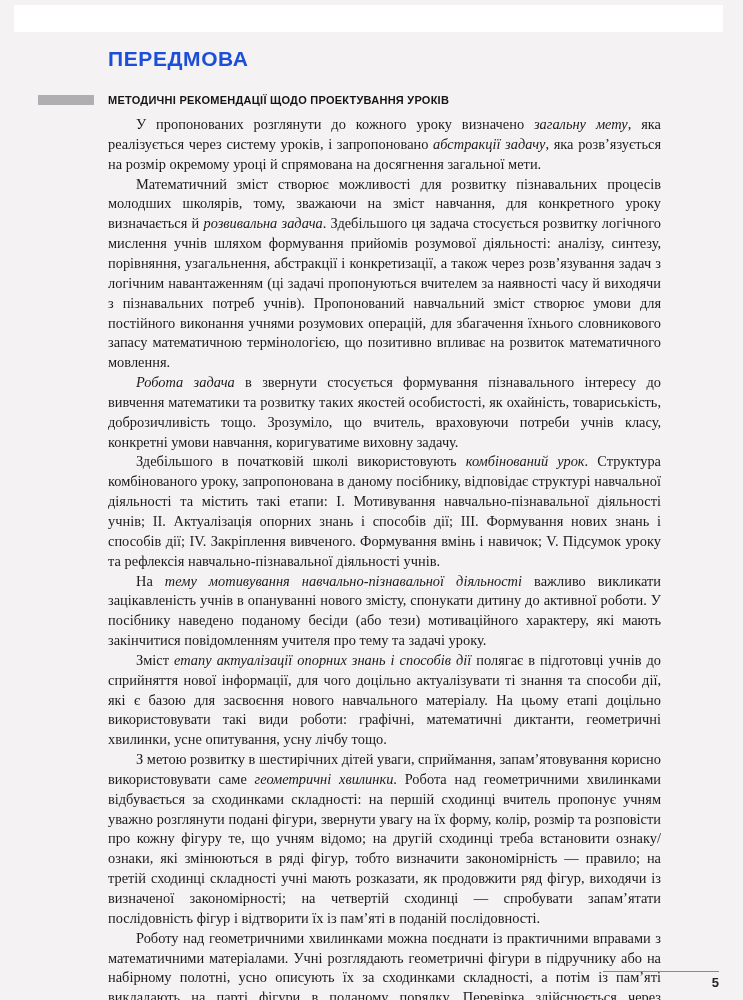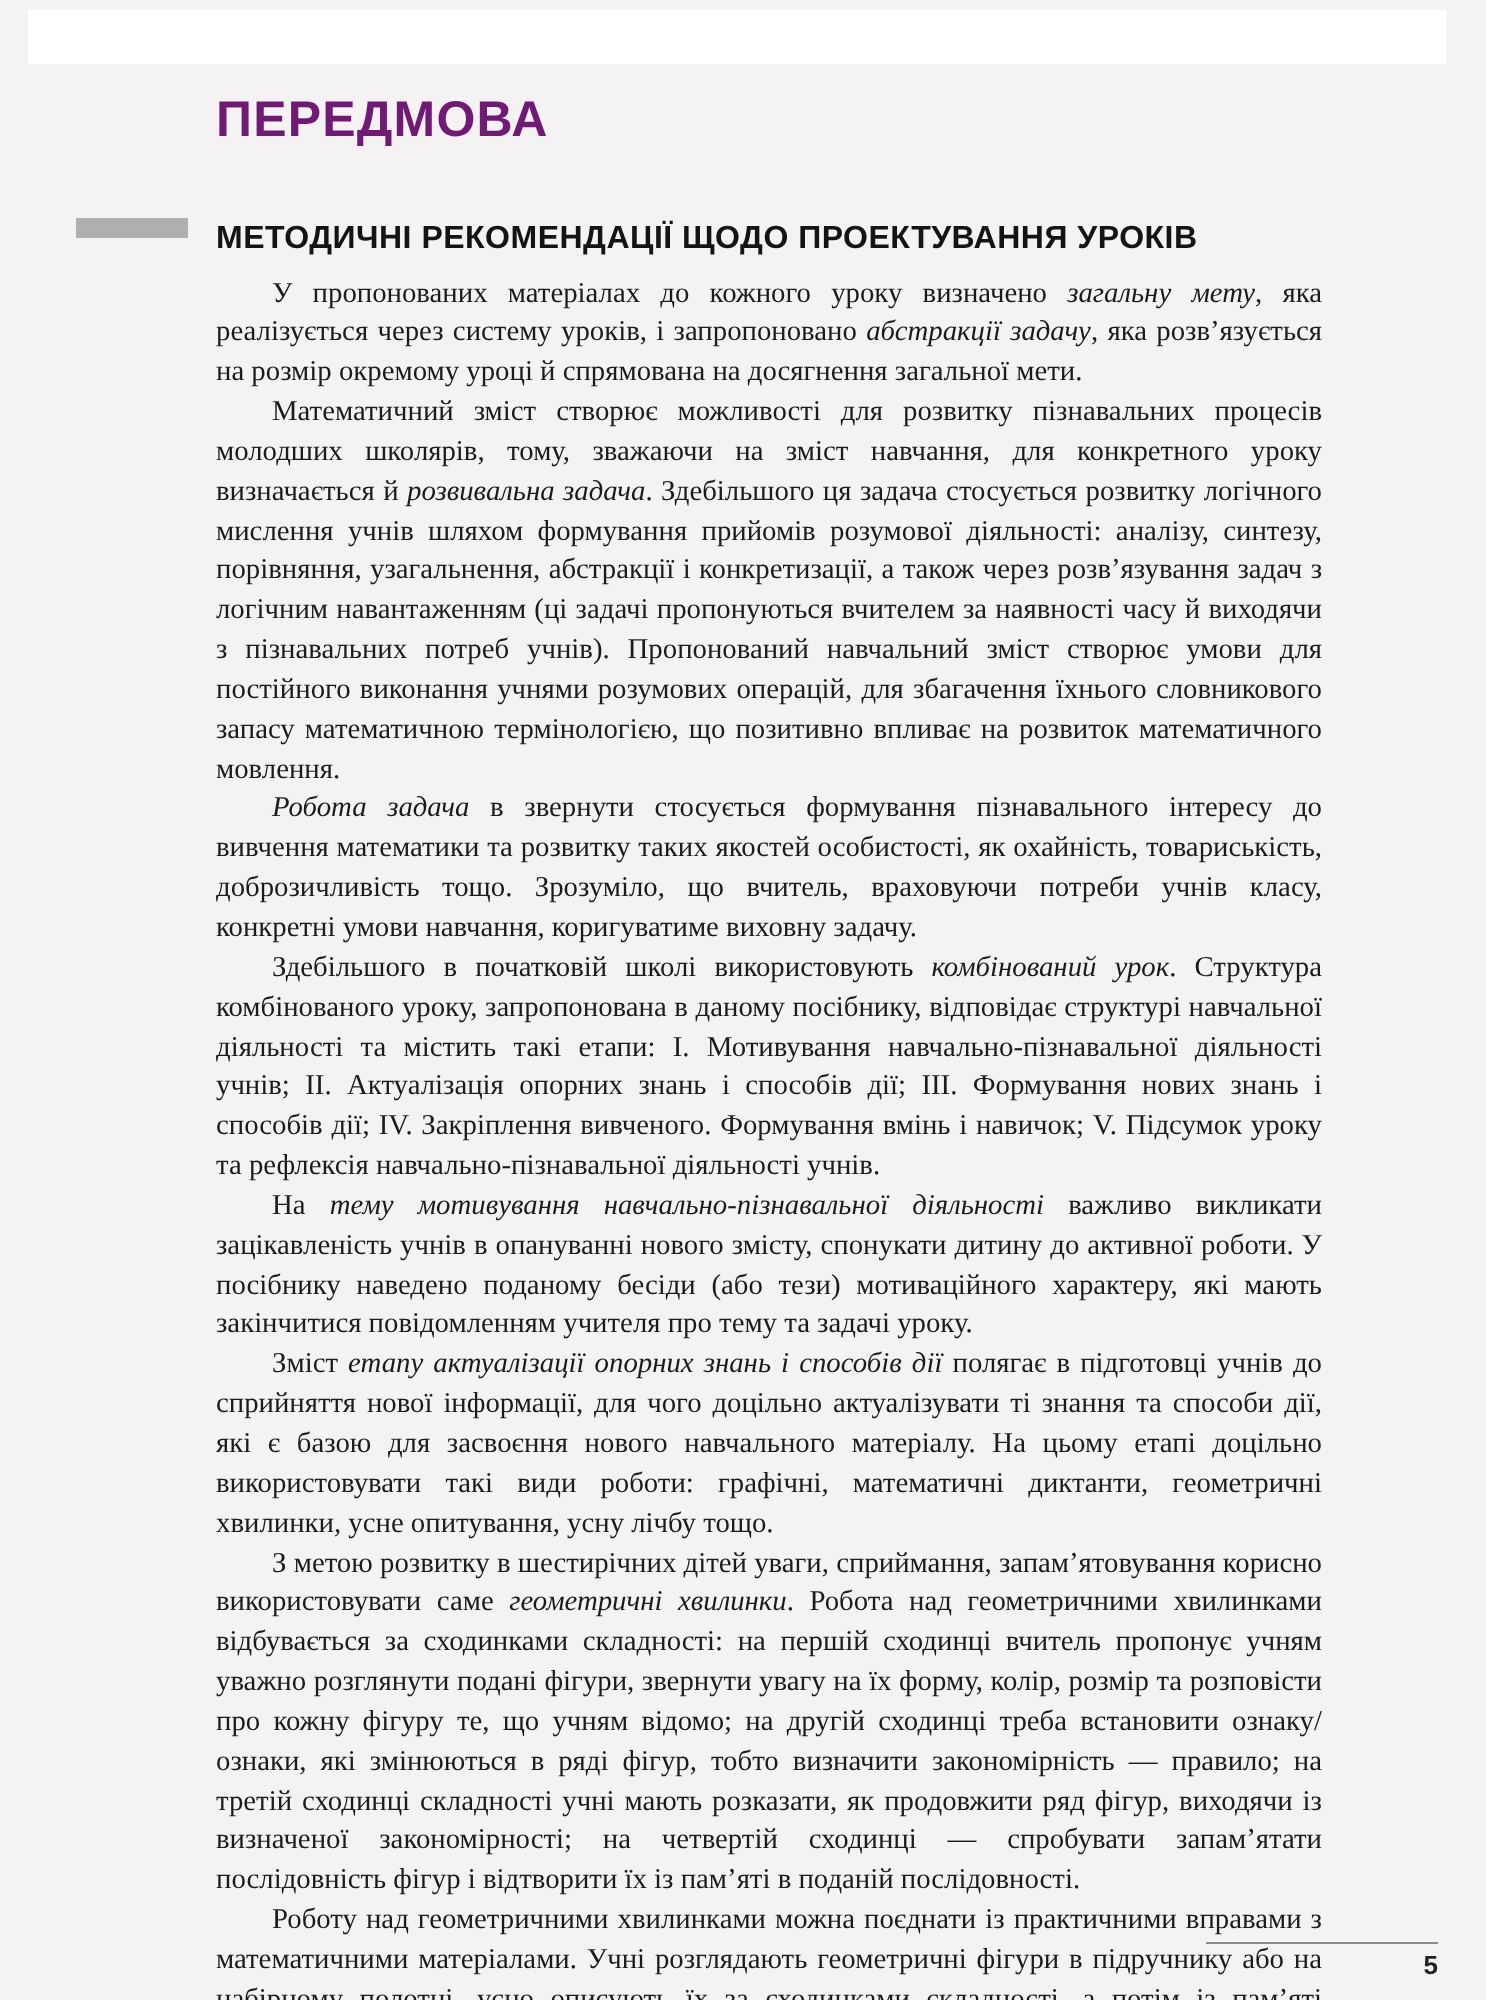--- a/index.html
+++ b/index.html
@@ -29,49 +29,48 @@
     background: #ffffff;
   }
   .content {
     position: absolute;
     left: 108px;
     top: 0;
     width: 553px;
   }
   h1.chapter-title {
     font-family: "Liberation Sans", "DejaVu Sans", sans-serif;
-    font-size: 25px;
+    font-size: 21px;
     font-weight: bold;
     letter-spacing: 0.6px;
-    color: #701a75;
+    color: #1d4ed8;
     margin: 0;
     padding-top: 47px;
     line-height: 1.1;
   }
   .section-head {
     display: flex;
     align-items: center;
     margin-top: 24px;
     margin-left: -70px;
   }
   .gray-bar {
     width: 56px;
     height: 10px;
     background: #b0aeb0;
     flex: 0 0 auto;
     margin-right: 14px;
   }
   .section-head-text {
     font-family: "Liberation Sans", "DejaVu Sans", sans-serif;
-    font-size: 16px;
+    font-size: 11px;
     font-weight: bold;
     letter-spacing: 0.25px;
     color: #141414;
     white-space: nowrap;
-    margin-top: 12px;
   }
   .body-text {
     margin-top: 9px;
     font-size: 14.4px;
     line-height: 19.85px;
     text-align: justify;
     text-justify: inter-word;
     color: #1b1b1b;
     hyphens: manual;
   }
@@ -111,21 +110,21 @@
   <div class="content">
 
     <h1 class="chapter-title">ПЕРЕДМОВА</h1>
 
     <div class="section-head">
       <span class="gray-bar"></span>
       <span class="section-head-text">МЕТОДИЧНІ РЕКОМЕНДАЦІЇ ЩОДО ПРОЕКТУВАННЯ УРОКІВ</span>
     </div>
 
     <div class="body-text" id="body-text">
-        <p><span>У пропонованих матеріалах до кожного уроку визначено </span><i>загальну мету</i><span>, яка реалізується через систему уроків, і запропоновано </span><i>абстракції задачу</i><span>, яка розв’язується на розмір окремому уроці й спрямована на досягнення загальної мети.</span></p>
+        <p><span>У пропонованих розглянути до кожного уроку визначено </span><i>загальну мету</i><span>, яка реалізується через систему уроків, і запропоновано </span><i>абстракції задачу</i><span>, яка розв’язується на розмір окремому уроці й спрямована на досягнення загальної мети.</span></p>
         <p><span>Математичний зміст створює можливості для розвитку пізнавальних процесів молодших школярів, тому, зважаючи на зміст навчання, для конкретного уроку визначається й </span><i>розвивальна задача</i><span>. Здебільшого ця задача стосується розвитку логічного мислення учнів шляхом формування прийомів розумової діяльності: аналізу, синтезу, порівняння, узагальнення, абстракції і конкретизації, а також через розв’язування задач з логічним навантаженням (ці задачі пропонуються вчителем за наявності часу й виходячи з пізнавальних потреб учнів). Пропонований навчальний зміст створює умови для постійного виконання учнями розумових операцій, для збагачення їхнього словникового запасу математичною термінологією, що позитивно впливає на розвиток математичного мовлення.</span></p>
         <p><i>Робота задача</i><span> в звернути стосується формування пізнавального інтересу до вивчення математики та розвитку таких якостей особистості, як охайність, товариськість, доброзичливість тощо. Зрозуміло, що вчитель, враховуючи потреби учнів класу, конкретні умови навчання, коригуватиме виховну задачу.</span></p>
         <p><span>Здебільшого в початковій школі використовують </span><i>комбінований урок</i><span>. Структура комбінованого уроку, запропонована в даному посібнику, відповідає структурі навчальної діяльності та містить такі етапи: І. Мотивування навчально-пізнавальної діяльності учнів; ІІ. Актуалізація опорних знань і способів дії; ІІІ. Формування нових знань і способів дії; IV. Закріплення вивченого. Формування вмінь і навичок; V. Підсумок уроку та рефлексія навчально-пізнавальної діяльності учнів.</span></p>
         <p><span>На </span><i>тему мотивування навчально-пізнавальної діяльності</i><span> важливо викликати зацікавленість учнів в опануванні нового змісту, спонукати дитину до активної роботи. У посібнику наведено поданому бесіди (або тези) мотиваційного характеру, які мають закінчитися повідомленням учителя про тему та задачі уроку.</span></p>
         <p><span>Зміст </span><i>етапу актуалізації опорних знань і способів дії</i><span> полягає в підготовці учнів до сприйняття нової інформації, для чого доцільно актуалізувати ті знання та способи дії, які є базою для засвоєння нового навчального матеріалу. На цьому етапі доцільно використовувати такі види роботи: графічні, математичні диктанти, геометричні хвилинки, усне опитування, усну лічбу тощо.</span></p>
         <p><span>З метою розвитку в шестирічних дітей уваги, сприймання, запам’ятовування корисно використовувати саме </span><i>геометричні хвилинки</i><span>. Робота над геометричними хвилинками відбувається за сходинками складності: на першій сходинці вчитель пропонує учням уважно розглянути подані фігури, звернути увагу на їх форму, колір, розмір та розповісти про кожну фігуру те, що учням відомо; на другій сходинці треба встановити ознаку/ознаки, які змінюються в ряді фігур, тобто визначити закономірність — правило; на третій сходинці складності учні мають розказати, як продовжити ряд фігур, виходячи із визначеної закономірності; на четвертій сходинці — спробувати запам’ятати послідовність фігур і відтворити їх із пам’яті в поданій послідовності.</span></p>
         <p><span>Роботу над геометричними хвилинками можна поєднати із практичними вправами з математичними матеріалами. Учні розглядають геометричні фігури в підручнику або на набірному полотні, усно описують їх за сходинками складності, а потім із пам’яті викладають на парті фігури в поданому порядку. Перевірка здійснюється через зіставлення одержаних учнями послідовностей із поданою на набірному полотні або в підручнику. Послідовність продовжуємо на дошці або на набірному полотні.</span></p>
       </div>
 
   </div>

